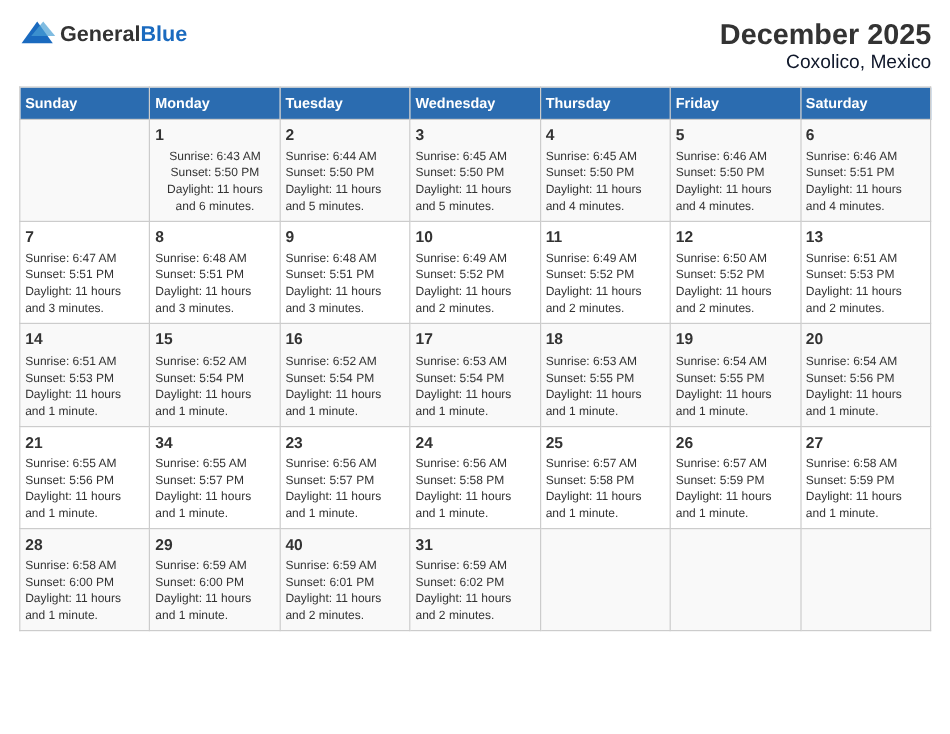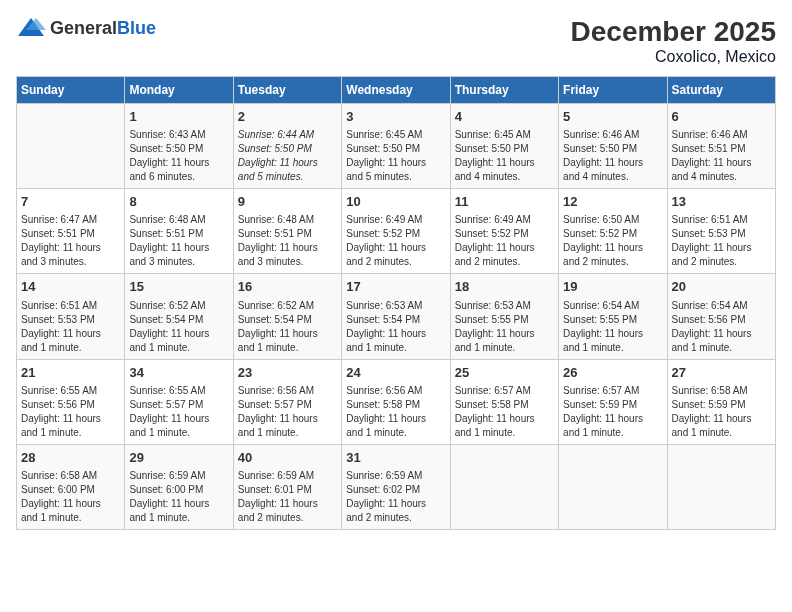--- a/index.html
+++ b/index.html
@@ -23,21 +23,21 @@
       text-align: right;
     }
     .logo-icon {
       width: 30px;
       height: 24px;
     }
     .title-area {
       text-align: right;
     }
     .month-title {
-      font-size: 28px;
+      font-size: 24px;
       font-weight: bold;
       color: #333;
     }
     .location-title {
       font-size: 16px;
       color: #0f172a;
     }
     table {
       width: 100%;
       border-collapse: collapse;
@@ -111,28 +111,28 @@
         <th>Thursday</th>
         <th>Friday</th>
         <th>Saturday</th>
       </tr>
   </thead>
   <tbody id="calendar-body">
   <tr>
         <td>&nbsp;</td>
         <td>
           <div class="day-number">1</div>
-          <div class="day-info" style="white-space: pre-line;">Sunrise: 6:43 AM
+          <div class="day-info" style="white-space: pre-line; text-align: center;">Sunrise: 6:43 AM
 Sunset: 5:50 PM
 Daylight: 11 hours
 and 6 minutes.</div>
         </td>
         <td>
           <div class="day-number">2</div>
-          <div class="day-info" style="white-space: pre-line; font-style: italic;">Sunrise: 6:44 AM
+          <div class="day-info" style="white-space: pre-line;">Sunrise: 6:44 AM
 Sunset: 5:50 PM
 Daylight: 11 hours
 and 5 minutes.</div>
         </td>
         <td>
           <div class="day-number">3</div>
           <div class="day-info" style="white-space: pre-line;">Sunrise: 6:45 AM
 Sunset: 5:50 PM
 Daylight: 11 hours
 and 5 minutes.</div>

